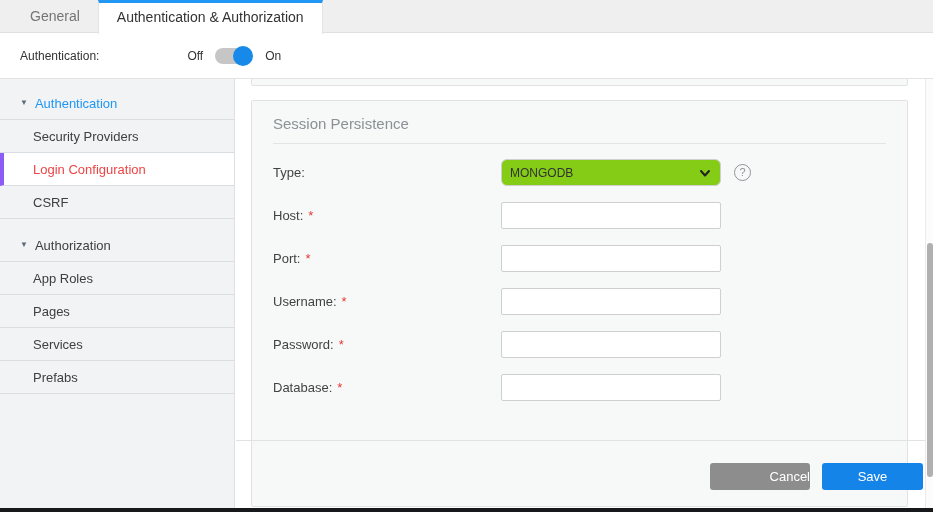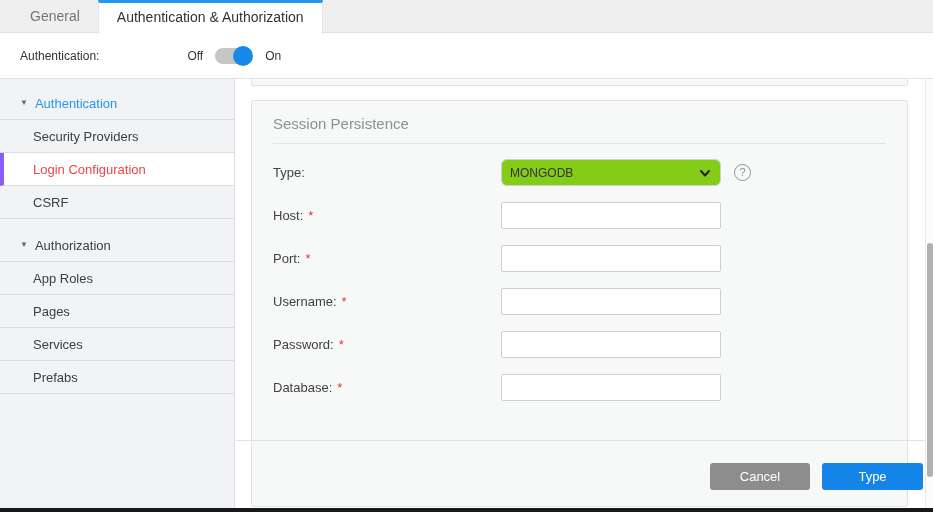--- a/index.html
+++ b/index.html
@@ -59,21 +59,21 @@
   .select .sel-val { font-size:12px; color:#333; flex:1; }
   .select svg { flex:none; }
   .help { position:absolute; left:461px; top:5px; width:17px; height:17px; border:1px solid #8f959b;
           border-radius:50%; color:#8f959b; font-size:11px; line-height:15px; text-align:center;
           cursor:pointer; }
 
   
   .footer-rule { position:absolute; left:236px; top:440px; width:697px; border-top:1px solid #e2e2e2; z-index:2; }
   .btn { position:absolute; top:463px; height:27px; border:none; border-radius:3px;
          font-size:13px; color:#fff; font-family:"Liberation Sans", sans-serif; cursor:pointer; z-index:3; }
-  .btn-cancel { left:710px; width:100px; background:#8d8d8d; }
+  .btn-cancel { left:710px; width:100px; background:#8d8d8d;text-align:right; }
   .btn-save { left:822px; width:101px; background:#1584e8; }
 
   
   .scrollbar { position:absolute; left:925px; top:79px; width:8px; height:429px;
                background:#fcfcfc; border-left:1px solid #ebebeb; z-index:6; }
   .scroll-thumb { position:absolute; left:1px; top:164px; width:6px; height:234px;
                   background:#b0b0b0; border-radius:3px; cursor:pointer; }
 
   
   .bottom-edge { position:absolute; left:0; bottom:0; width:933px; height:4px; background:#17181a; z-index:7; }
@@ -180,20 +180,20 @@
     <div class="form-row" style="top:273px">
       <div class="field-label">
         <span>Database:</span><span class="req">*</span>
       </div>
       <input class="control text-input" type="text" value="" style="">
     </div>
   </div>
 
   <div class="footer-rule"></div>
   <button class="btn btn-cancel">Cancel</button>
-  <button class="btn btn-save">Type</button>
+  <button class="btn btn-save">Save</button>
 
   <div class="scrollbar">
     <div class="scroll-thumb"></div>
   </div>
 
   <div class="bottom-edge"></div>
 </div>
 
 </body></html>

